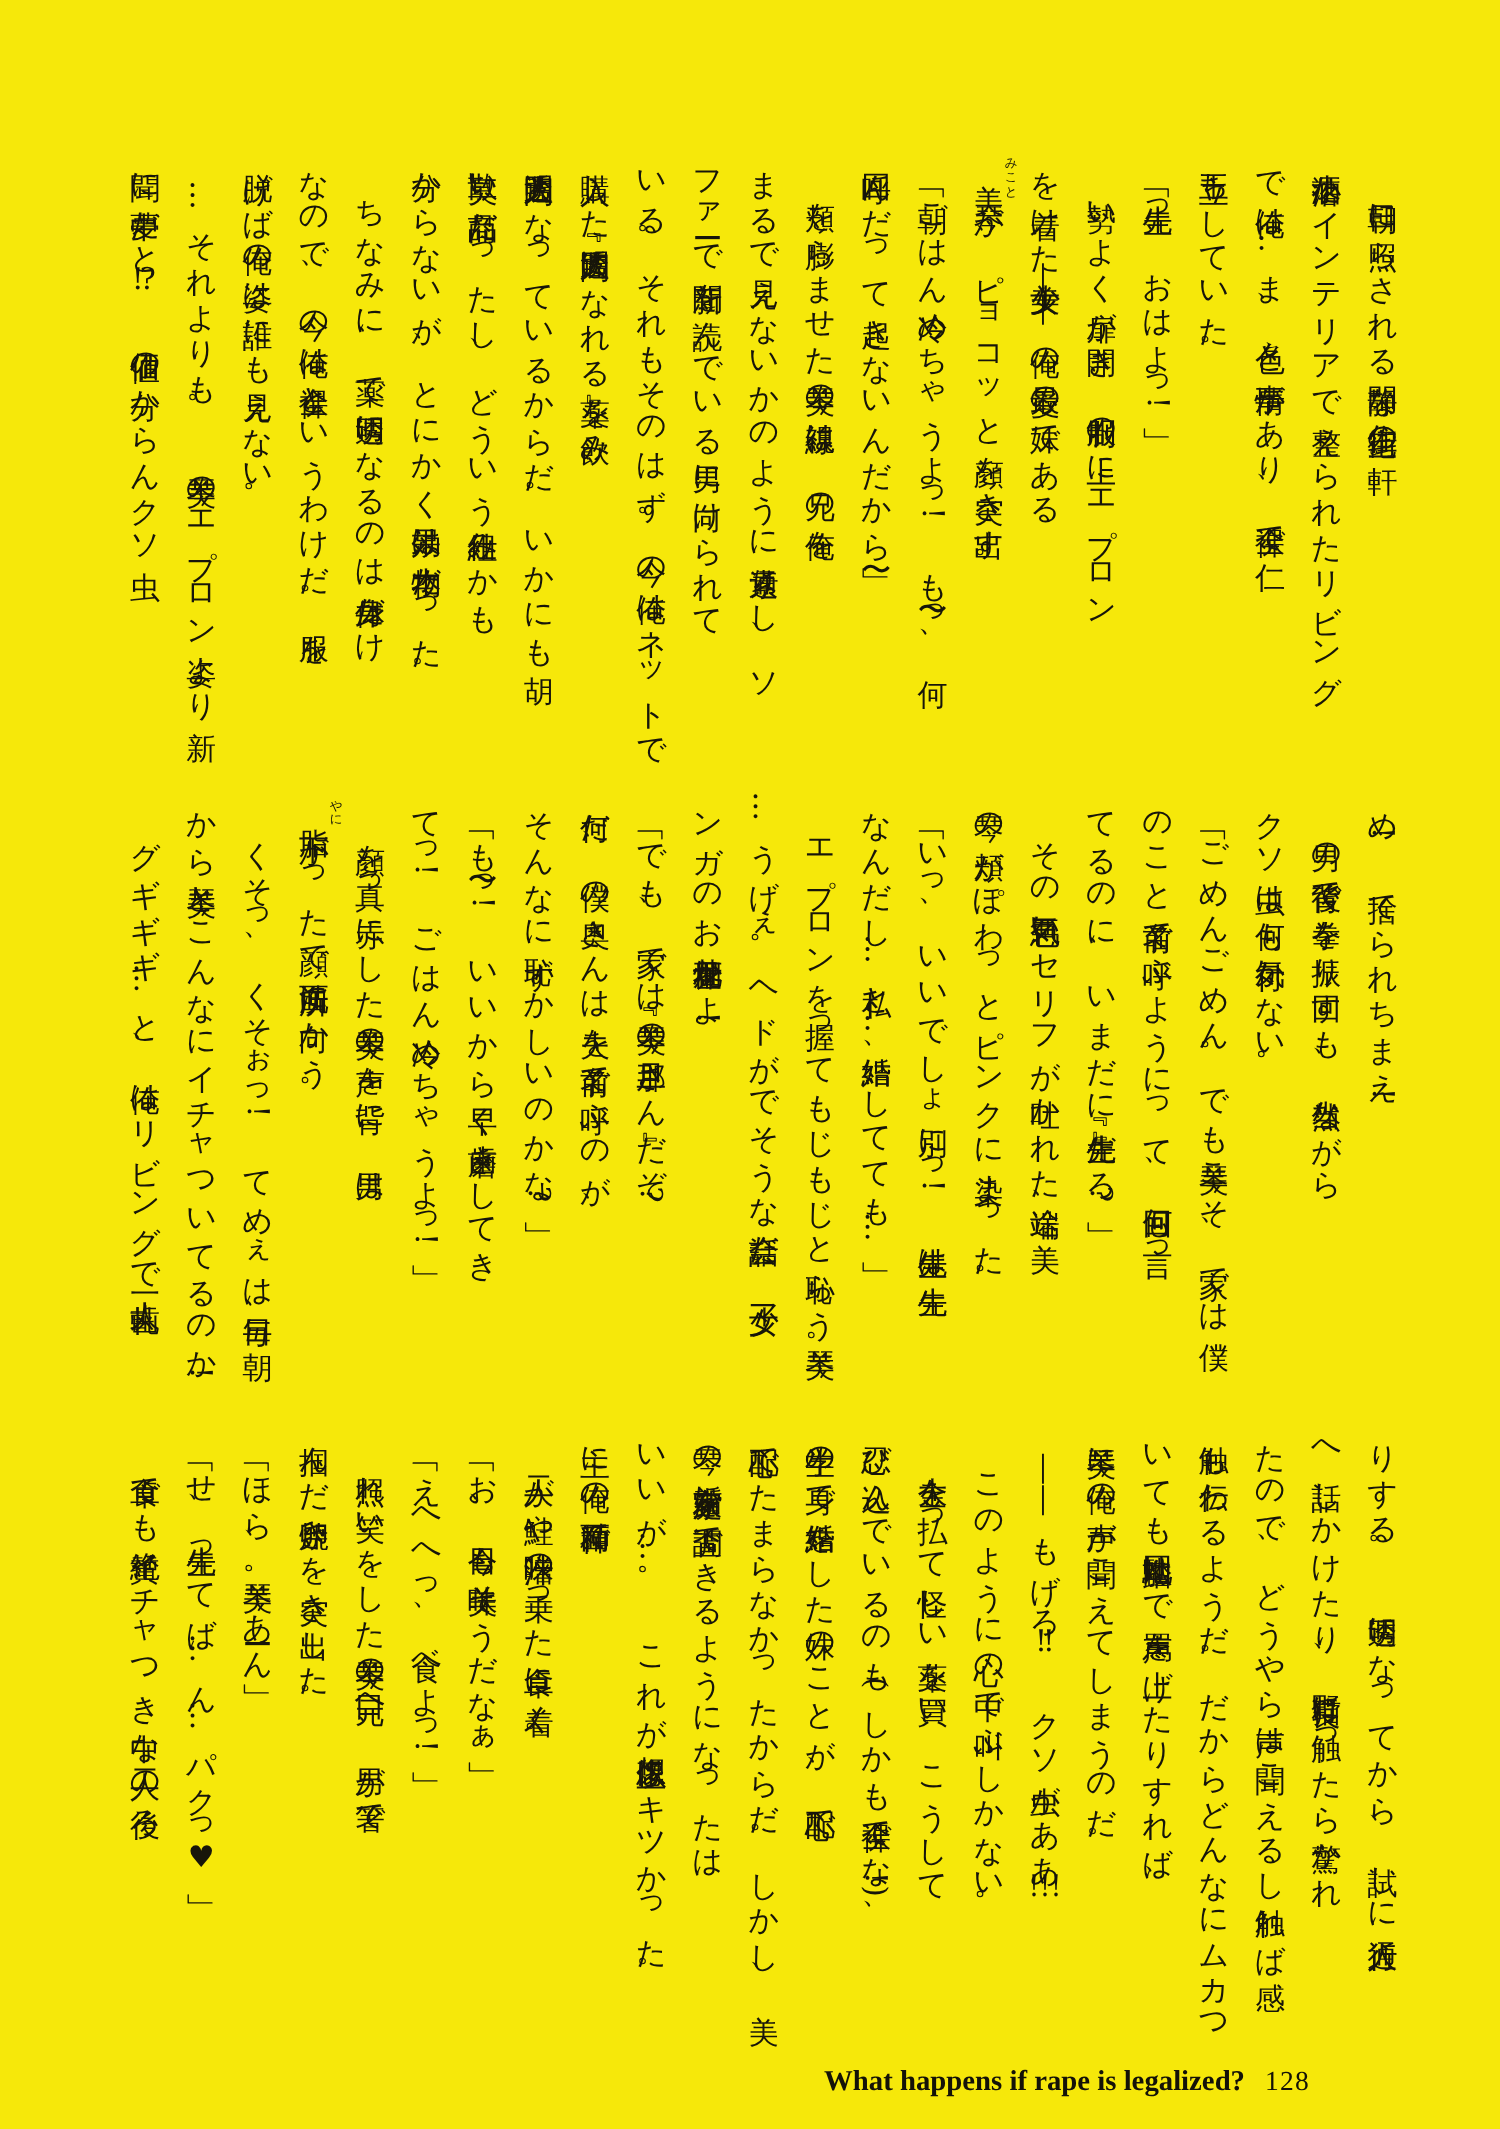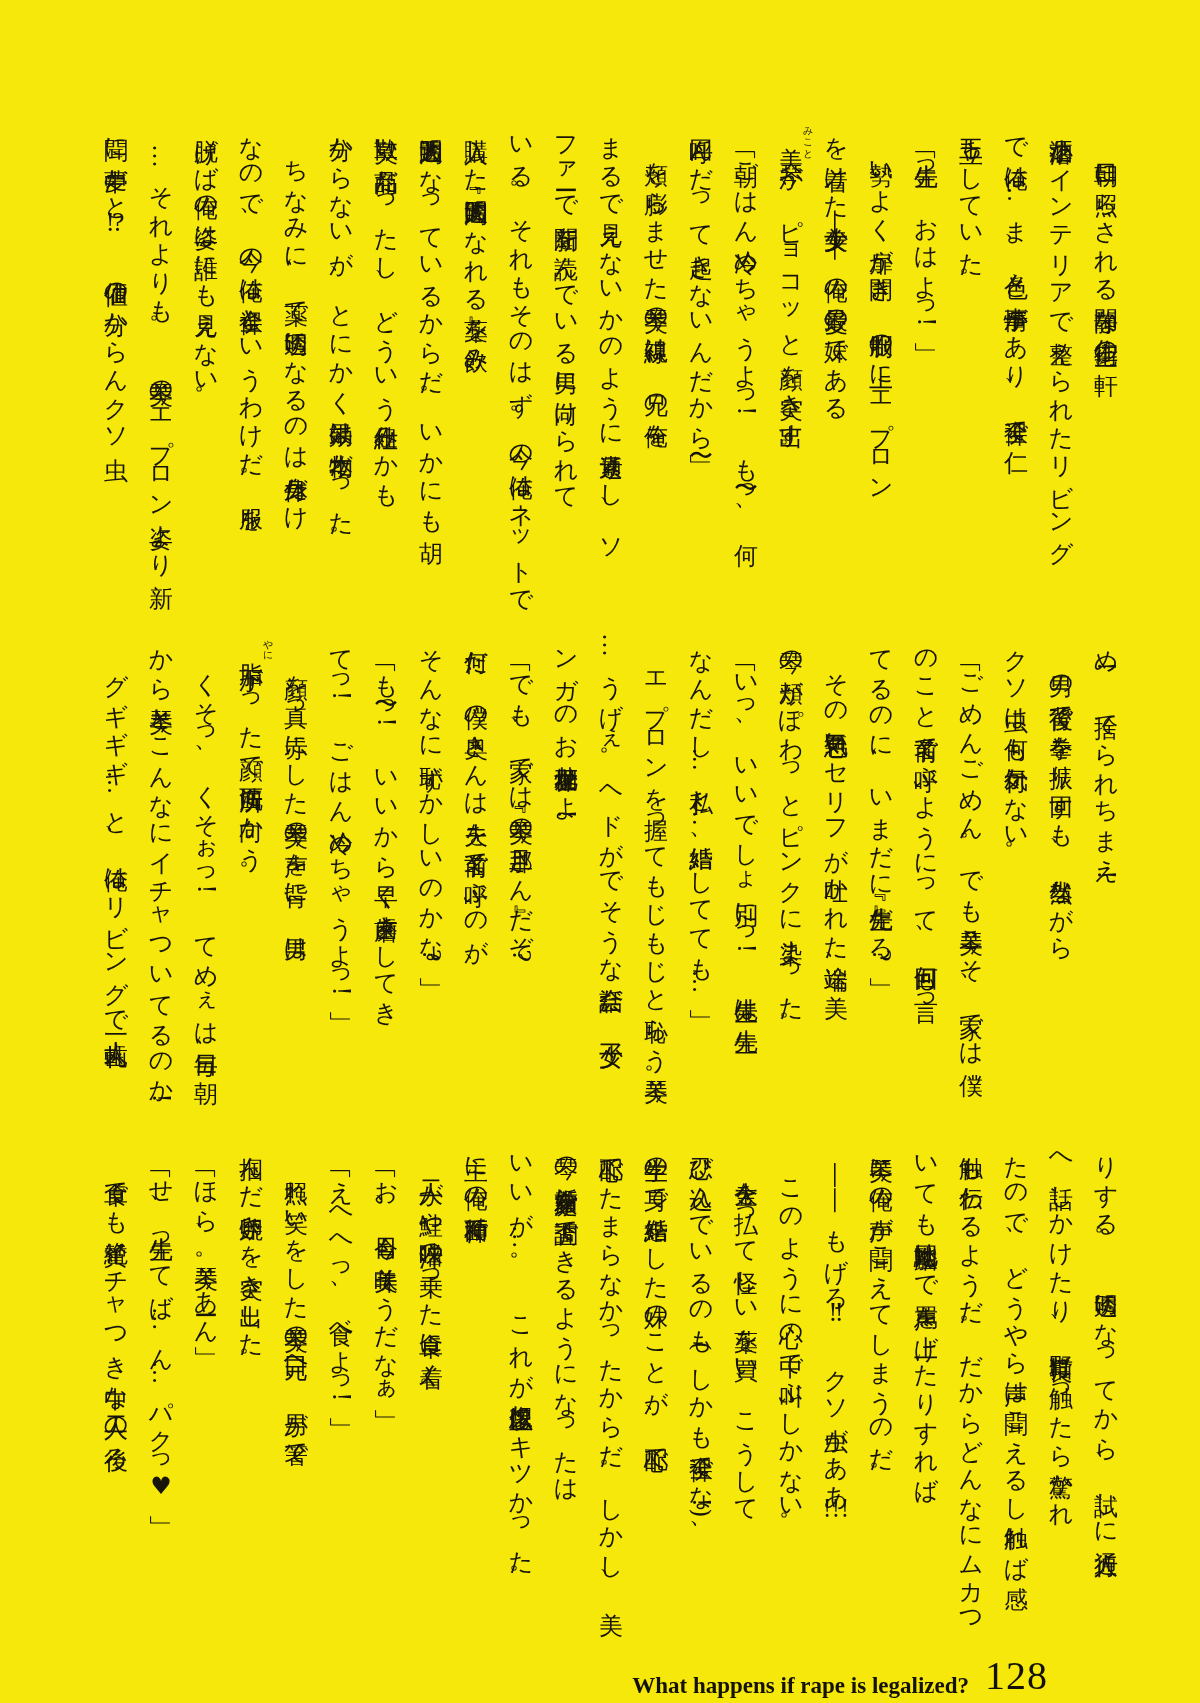--- a/index.html
+++ b/index.html
@@ -21,21 +21,21 @@
   .col{block-size:45px;overflow:visible;white-space:nowrap}
   .indent{text-indent:1em}
   ruby{ruby-position:over}
   rt{font-size:10px;letter-spacing:0;font-weight:normal}
   .tcy{text-combine-upright:all;letter-spacing:0}
   .footer{
     position:absolute;top:1628px;right:152px;
     display:flex;align-items:flex-end;gap:16px;color:#141208;margin-top:24px;
   }
   .footer-caption{font-family:"Liberation Serif",serif;font-weight:bold;font-size:23px}
-  .footer-num{font-family:"Liberation Serif",serif;font-size:40px;letter-spacing:1px}
+  .footer-num{font-family:"Liberation Serif",serif;font-size:22px;letter-spacing:1px}
 </style>
 </head>
 <body>
 
 <div class="band" id="band-top">
     <div class="col indent">朝日に照らされる閑静な住宅街の一軒。</div>
     <div class="col">小洒落たインテリアで整えられたリビング</div>
     <div class="col">で俺は…ま、色々と事情があり、全裸で仁</div>
     <div class="col">王立ちしていた。</div>
     <div class="col indent">「先生っ、おはよっ!」</div>

